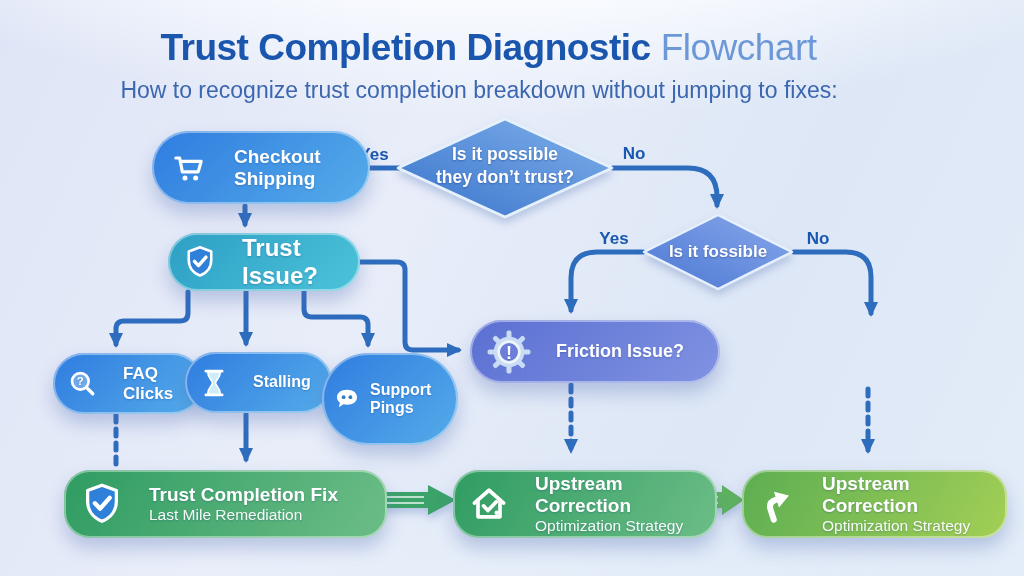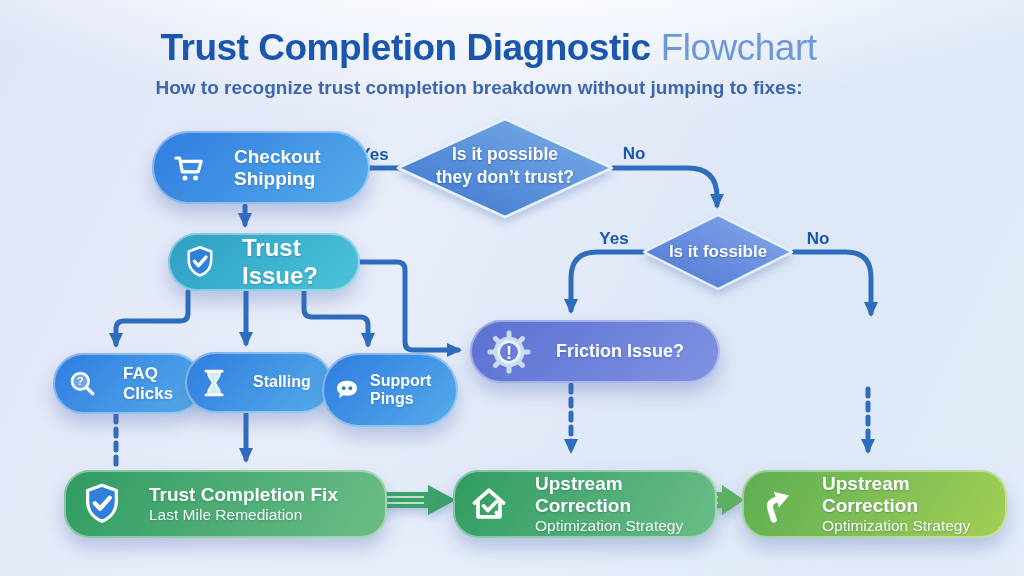--- a/index.html
+++ b/index.html
@@ -12,38 +12,38 @@
     background:radial-gradient(120% 85% at 50% -32%,#fdfeff 0%,rgba(250,252,255,.9) 38%,rgba(240,245,252,0) 62%);
     pointer-events:none;}
   .stage::after{content:"";position:absolute;inset:0;
     background:radial-gradient(95% 55% at 50% 118%,#ecf4fc 0%,rgba(236,244,252,0) 60%);
     pointer-events:none;}
   svg.wires{position:absolute;inset:0;z-index:1;}
   .title{position:absolute;top:27px;left:0;right:87px;text-align:center;z-index:3;
     font-size:37px;font-weight:bold;letter-spacing:-.5px;color:var(--title-primary,#1a55ae);padding-left:40px;}
   .title .accent{color:var(--title-accent,#6d98d8);font-weight:500;margin-left:10px;}
   .subtitle{position:absolute;top:77px;left:0;right:86px;text-align:center;z-index:3;
-    font-size:19px;font-weight:bold;color:var(--subtitle,#3c67b0);padding-left:20px;}
+    font-size:23px;font-weight:normal;color:var(--subtitle,#3c67b0);padding-left:20px;}
   .pill{position:absolute;z-index:2;display:flex;align-items:center;gap:24px;
     border-radius:999px;color:#fff;padding:0 14px;
     box-shadow:0 10px 18px rgba(82,110,178,.32), inset 0 0 0 2px rgba(255,255,255,.4);
     text-shadow:0 1px 2px rgba(25,55,115,.28);}
   .pill .ic{flex:0 0 auto;display:flex;align-items:center;justify-content:center;}
   .pill .txt{line-height:1.15;}
   .blue{background:linear-gradient(135deg,var(--node-blue-start,#2f7ce0),var(--node-blue-end,#55ace9));}
   .teal{background:linear-gradient(135deg,var(--node-teal-start,#2d9fc4),var(--node-teal-end,#4cc3da));}
   .purple{background:linear-gradient(135deg,var(--node-purple-start,#5b6fd2),var(--node-purple-end,#8093e2));}
   .violet{background:linear-gradient(135deg,var(--node-violet-start,#7579d4),var(--node-violet-end,#a29ce6));}
   .green{background:linear-gradient(120deg,var(--node-green-start,#2f9c62),var(--node-green-end,#6cbd86));border-radius:26px;}
   .lime{background:linear-gradient(120deg,var(--node-lime-start,#5cae53),var(--node-lime-end,#a3cf55));border-radius:26px;}
   #node-checkout{left:152px;top:131px;width:186px;height:73px;font-size:19px;font-weight:bold;padding-left:18px;}
   #node-trust{left:168px;top:233px;width:164px;height:58px;font-size:24px;font-weight:bold;}
   #node-faq{left:53px;top:353px;width:122px;height:61px;font-size:17px;font-weight:bold;}
   #node-stalling{left:185px;top:352px;width:119px;height:61px;font-size:16px;font-weight:bold;}
-  #node-support{left:322px;top:353px;width:116px;height:60px;font-size:16px;font-weight:bold;padding:7px 10px;gap:8px;}
+  #node-support{left:322px;top:353px;width:116px;height:60px;font-size:16px;font-weight:bold;padding:16px 10px;gap:8px;}
   #node-friction{left:470px;top:320px;width:220px;height:63px;font-size:18px;font-weight:bold;padding-left:16px;}
   #node-forms{left:763px;top:322px;width:205px;height:65px;border-radius:34px;padding-left:16px;}
   #node-forms .l1{font-size:18px;font-weight:bold;}
   #node-forms .l2{font-size:16px;font-weight:500;}
   #node-fix{left:64px;top:470px;width:294px;height:68px;padding-left:15px;}
   #node-up-mid{left:453px;top:470px;width:236px;height:68px;padding-left:14px;}
   #node-up-right{left:742px;top:470px;width:237px;height:68px;padding-left:14px;}
   .gtitle{font-size:19px;font-weight:bold;display:block;}
   .gsub{font-size:15.5px;font-weight:500;display:block;color:rgba(255,255,255,.95);}
   .dtext{position:absolute;z-index:2;color:#fff;font-weight:bold;text-align:center;

